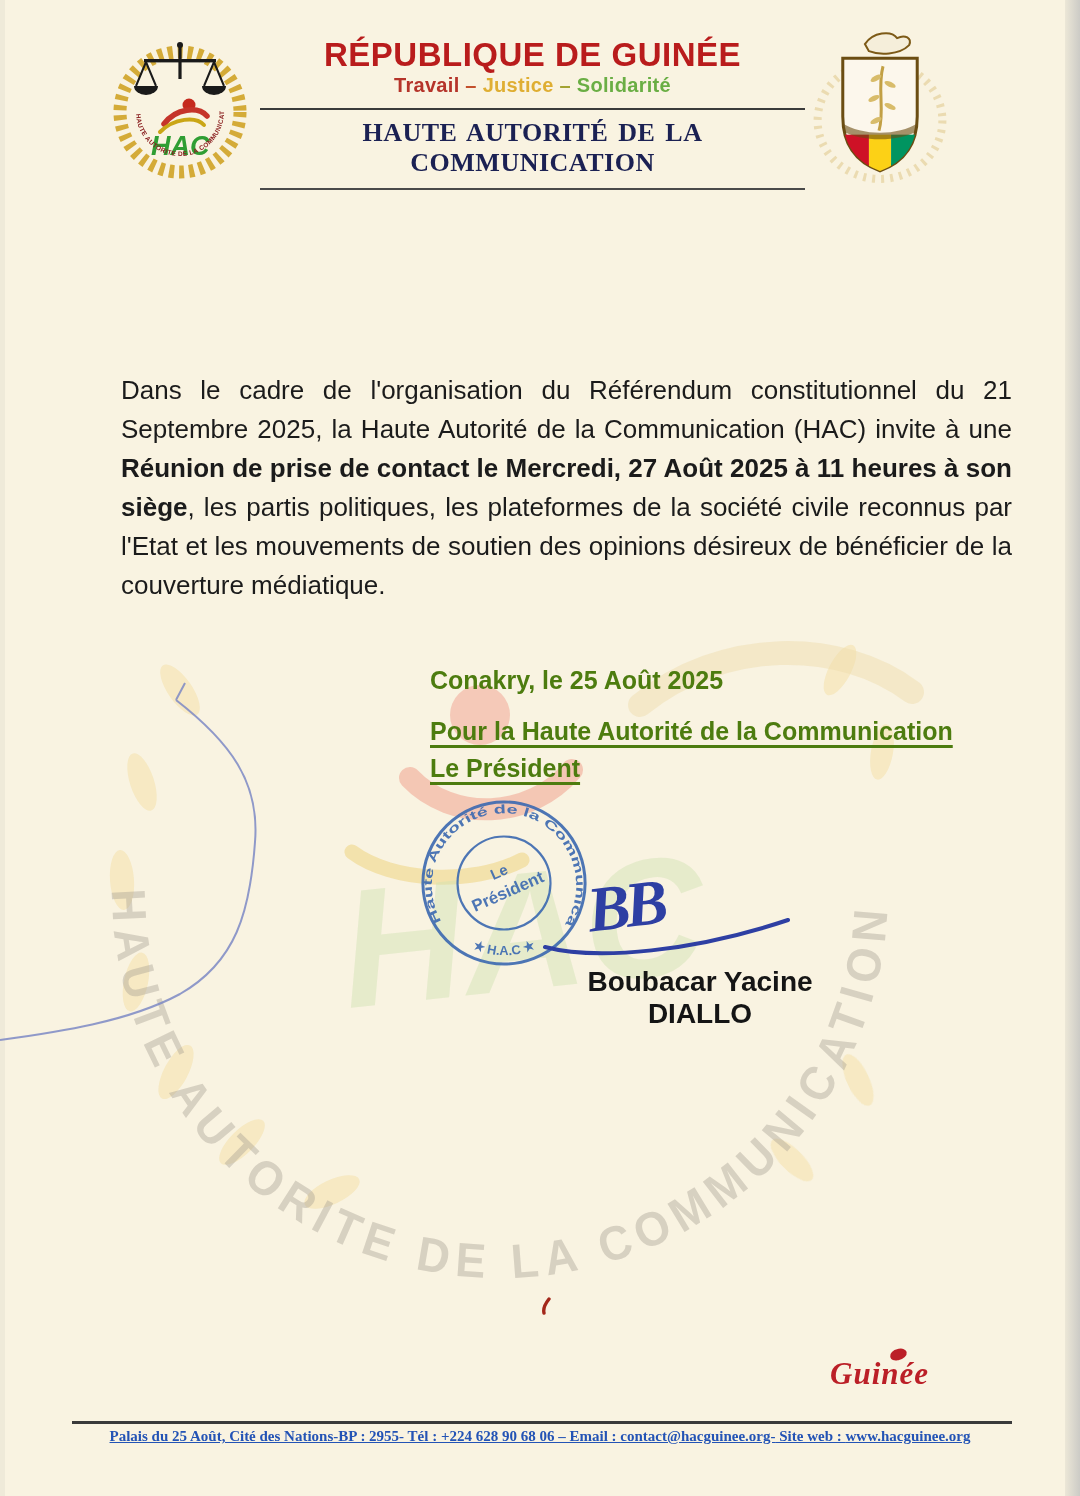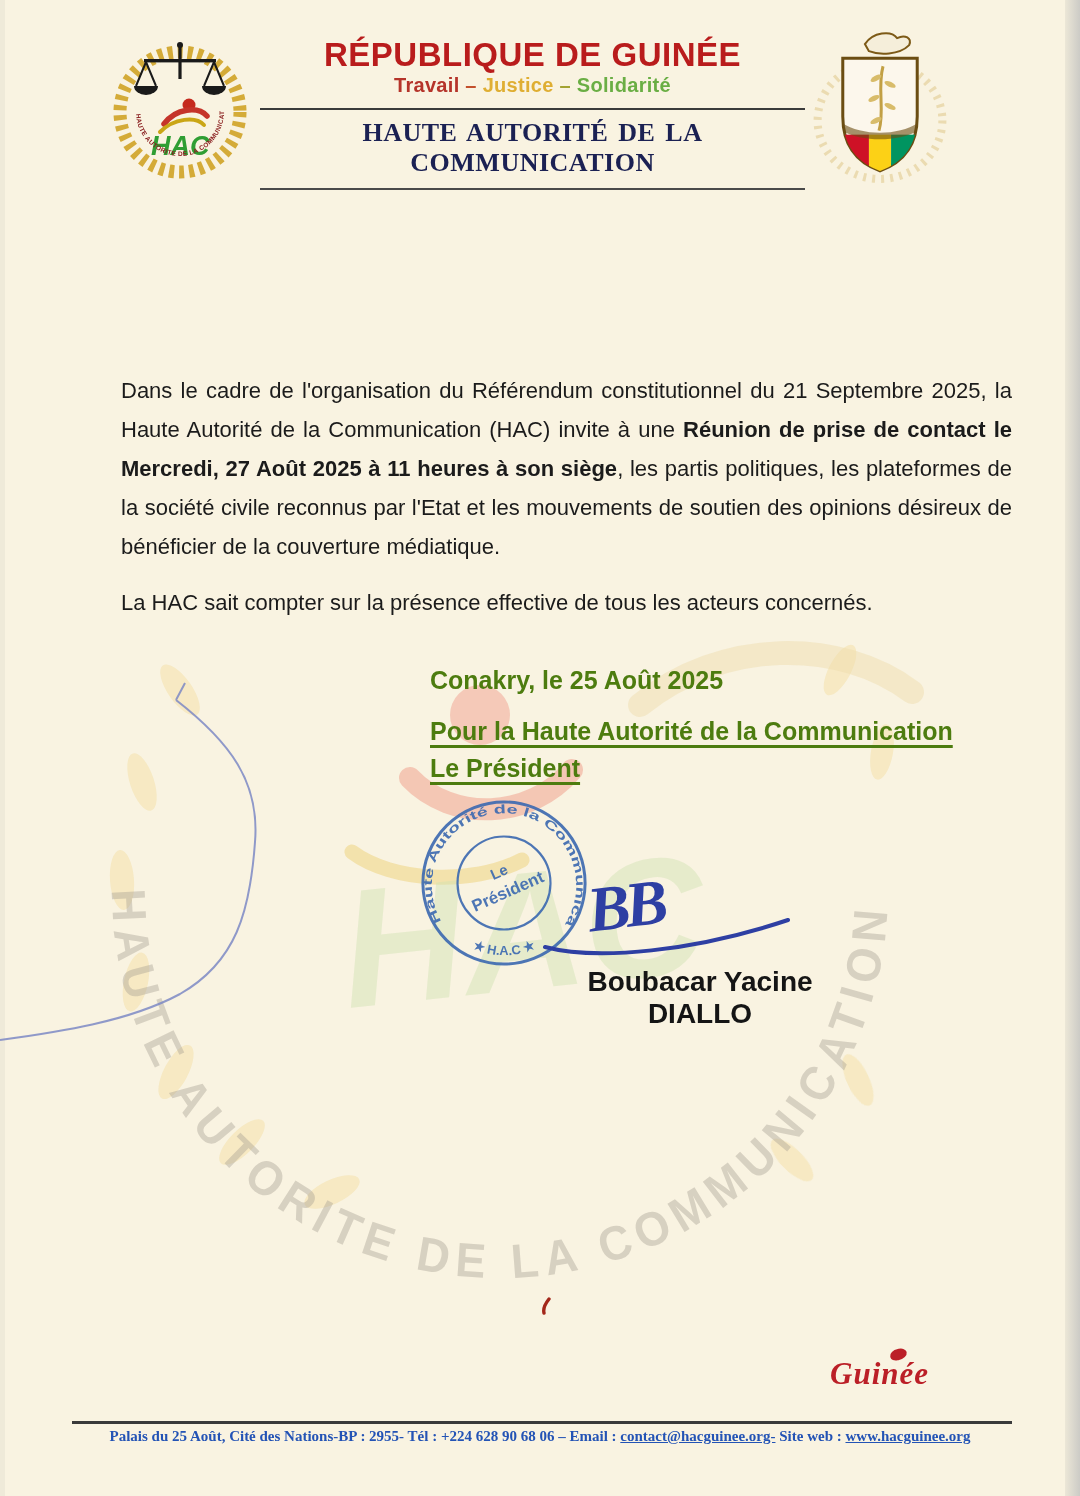--- a/index.html
+++ b/index.html
@@ -18,21 +18,21 @@
   .motto-gold{color:#dfae32;} .motto-sep2{color:#a3a333;}
   .motto-green{color:#6aae44;}
   .banner{margin-top:11px;border-top:2px solid #3b3b3b;border-bottom:2px solid #4a4a4a;
         padding:8px 0 10px;font-family:"Liberation Serif",serif;font-size:26px;font-weight:bold;
         color:#1b2153;letter-spacing:.5px;word-spacing:3px;}
   
   .title-wrap{position:absolute;left:120px;top:264px;width:890px;text-align:center;}
   .title-wrap span{font-size:38px;font-weight:bold;letter-spacing:1.5px;color:#141414;
         border-bottom:4px solid #151515;padding:0 3px 0;}
   
-  .body-text{position:absolute;left:121px;top:371px;width:891px;font-size:22px;
+  .body-text{position:absolute;left:121px;top:371px;width:891px;font-size:26px;
         line-height:39px;text-align:justify;color:#1b1b1b;}
   .body-text p{margin:0;}
   .body-text .p2{margin-top:17px;text-align:left;}
   
   .sign-block{position:absolute;left:430px;top:666px;width:535px;text-align:left;color:#4d7c0f;}
   .sign-date{font-size:25px;font-weight:bold;}
   .sign-for{margin-top:22px;font-size:25px;font-weight:bold;text-decoration:underline;
         text-decoration-thickness:2.5px;text-underline-offset:5px;}
   .sign-role{margin-top:8px;font-size:25px;font-weight:bold;text-decoration:underline;
         text-decoration-thickness:2.5px;text-underline-offset:5px;}
@@ -42,21 +42,21 @@
         font-size:28px;font-weight:bold;color:#151515;}
   
   .ink-mark{position:absolute;left:540px;top:1297px;width:12px;height:18px;}
   .brand{position:absolute;left:830px;top:1356px;width:130px;font-family:"Liberation Serif",serif;
         font-style:italic;font-weight:bold;font-size:31px;color:#bb1f27;letter-spacing:1px;}
   .brand .blob{position:absolute;left:60px;top:-7px;width:17px;height:11px;background:#bb1f27;
         border-radius:55% 45% 60% 40%;transform:rotate(-12deg);}
   
   .footer-rule{position:absolute;left:72px;top:1421px;width:940px;height:3px;background:#3a3a3a;}
   .footer-line{position:absolute;left:58px;top:1428px;width:964px;text-align:center;
-        font-family:"Liberation Serif",serif;font-size:15px;font-weight:bold;color:#2353b5;}
+        font-family:"Liberation Serif",serif;font-size:15px;font-weight:bold;color:#2353b5;text-decoration:underline;}
   .footer-line .link{text-decoration:underline;cursor:pointer;}
   
   .watermark{position:absolute;left:50px;top:520px;width:910px;height:940px;pointer-events:none;}
   .penline{position:absolute;left:0;top:630px;width:480px;height:430px;pointer-events:none;}
 </style>
 </head>
 <body>
 
 <div class="page">
   <div class="edge-left"></div>
@@ -145,21 +145,20 @@
     <div class="republic">RÉPUBLIQUE DE GUINÉE</div>
     <div class="motto"><span class="motto-red">Travail</span> <span class="motto-sep1">–</span> <span class="motto-gold">Justice</span> <span class="motto-sep2">–</span> <span class="motto-green">Solidarité</span></div>
     <div class="banner">
       <span>HAUTE AUTORITÉ DE LA COMMUNICATION</span>
     </div>
   </div>
 
 
   <div class="body-text">
     <p><span>Dans le cadre de l'organisation du Référendum constitutionnel du 21 Septembre 2025, la Haute Autorité de la Communication (HAC) invite à une </span><b>Réunion de prise de contact le Mercredi, 27 Août 2025 à 11 heures à son siège</b><span>, les partis politiques, les plateformes de la société civile reconnus par l'Etat et les mouvements de soutien des opinions désireux de bénéficier de la couverture médiatique.</span></p>
-    <p class="p2">La HAC sait compter sur la présence effective de tous les acteurs concernés.</p>
   </div>
 
   <div class="sign-block">
     <div class="sign-date">Conakry, le 25 Août 2025</div>
     <div class="sign-for">Pour la Haute Autorité de la Communication</div>
     <div class="sign-role">Le Président</div>
   </div>
 
   <svg class="stamp" viewBox="-90 -90 180 180">
     <circle r="82" fill="none" stroke="#3a68b0" stroke-width="3"></circle>

